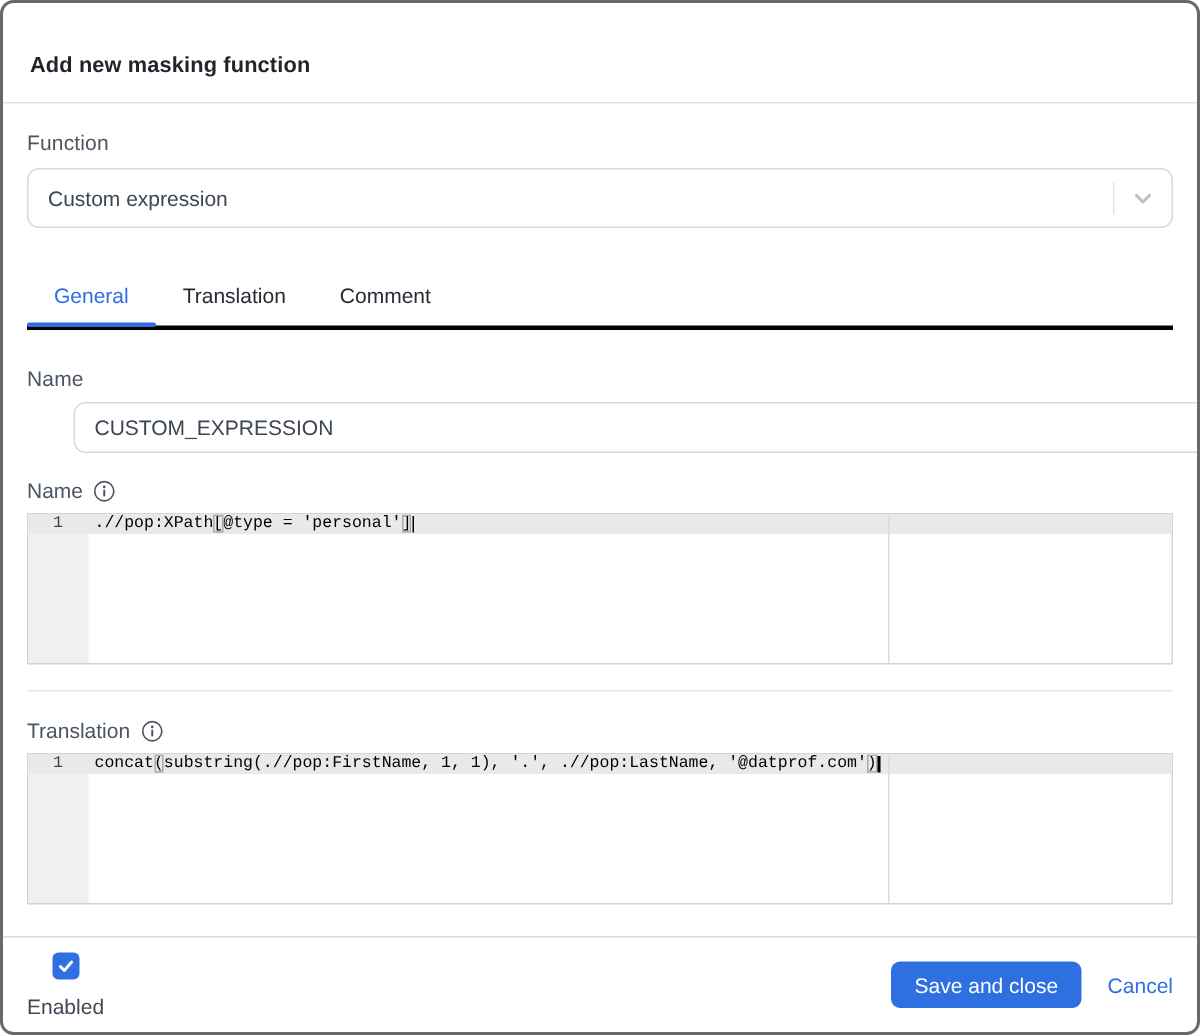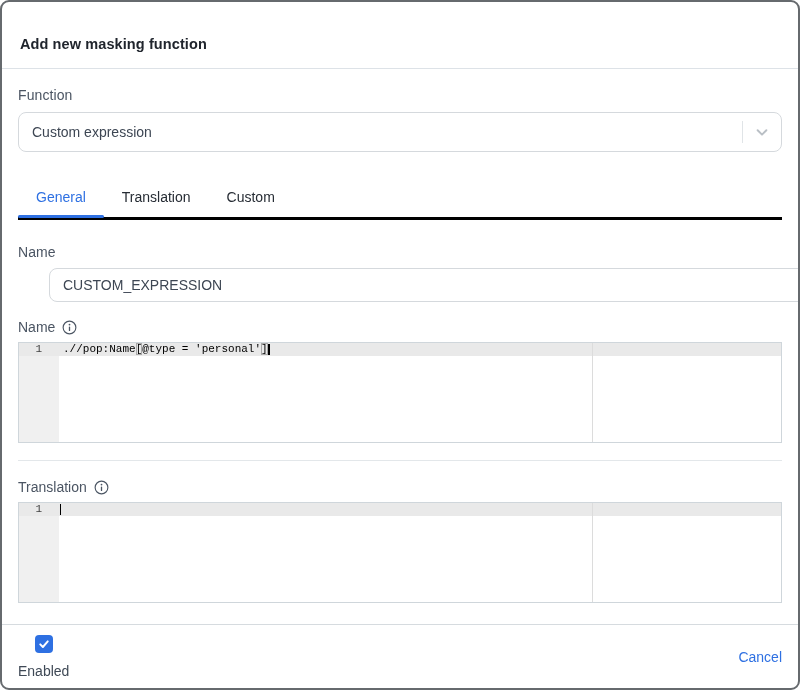--- a/index.html
+++ b/index.html
@@ -146,42 +146,42 @@
       <span class="select-chevron">
         <svg width="14" height="14" viewBox="0 0 16 16" fill="none" stroke="currentColor" stroke-width="2.2" stroke-linecap="round" stroke-linejoin="round">
             <polyline points="3,6 8,11 13,6"></polyline>
           </svg>
       </span>
     </div>
 
     <div class="tabs">
       <div class="tab active"><span>General</span></div>
       <div class="tab"><span>Translation</span></div>
-      <div class="tab"><span>Custom</span></div>
+      <div class="tab"><span>Comment</span></div>
     </div>
 
     <label class="field-label name-label">Name</label>
     <input class="text-input" type="text" value="CUSTOM_EXPRESSION" style="">
 
     <div class="label-row xpath-row">
       <span>Name</span>
       <span class="info-icon">
         <svg width="15" height="15" viewBox="0 0 16 16">
             <circle cx="8" cy="8" r="6.8" fill="none" stroke="currentColor" stroke-width="1.2"></circle>
             <circle cx="8" cy="4.9" r="0.95" fill="currentColor"></circle>
             <rect x="7.3" y="6.8" width="1.4" height="5" rx="0.7" fill="currentColor"></rect>
           </svg>
       </span>
     </div>
     <div class="code-editor">
       <div class="editor-gutter"></div>
       <div class="editor-ruler"></div>
       <div class="code-line active">
         <span class="line-number">1</span>
-        <span class="code-content"><span>.//pop:Name</span><span class="seg-match">[</span><span>@type = 'personal'</span><span class="seg-match">]</span></span>
+        <span class="code-content"><span>.//pop:XPath</span><span class="seg-match">[</span><span>@type = 'personal'</span><span class="seg-match">]</span></span>
           <span class="caret"></span>
       </div>
     </div>
 
     <hr class="section-divider">
 
     <div class="label-row expression-row">
       <span>Translation</span>
       <span class="info-icon">
         <svg width="15" height="15" viewBox="0 0 16 16">
@@ -189,33 +189,35 @@
             <circle cx="8" cy="4.9" r="0.95" fill="currentColor"></circle>
             <rect x="7.3" y="6.8" width="1.4" height="5" rx="0.7" fill="currentColor"></rect>
           </svg>
       </span>
     </div>
     <div class="code-editor">
       <div class="editor-gutter"></div>
       <div class="editor-ruler"></div>
       <div class="code-line active">
         <span class="line-number">1</span>
+        <span class="code-content"><span>concat</span><span class="seg-match">(</span><span>substring(.//pop:FirstName, 1, 1), '.', .//pop:LastName, '@datprof.com'</span><span class="seg-match">)</span></span>
           <span class="caret"></span>
       </div>
     </div>
 
   </div>
 
   <div class="dialog-footer">
     <label class="enabled-row">
       <span class="checkbox">
         <svg width="12" height="12" viewBox="0 0 16 16" fill="none" stroke="#ffffff" stroke-width="2.6" stroke-linecap="round" stroke-linejoin="round">
             <polyline points="3,8.5 6.5,12 13,4.5"></polyline>
           </svg>
       </span>
       <span class="enabled-text">Enabled</span>
     </label>
     <div class="footer-actions">
+      <button class="btn-primary">Save and close</button>
       <a class="cancel-link">Cancel</a>
     </div>
   </div>
 
 </div>
 
 </body></html>

